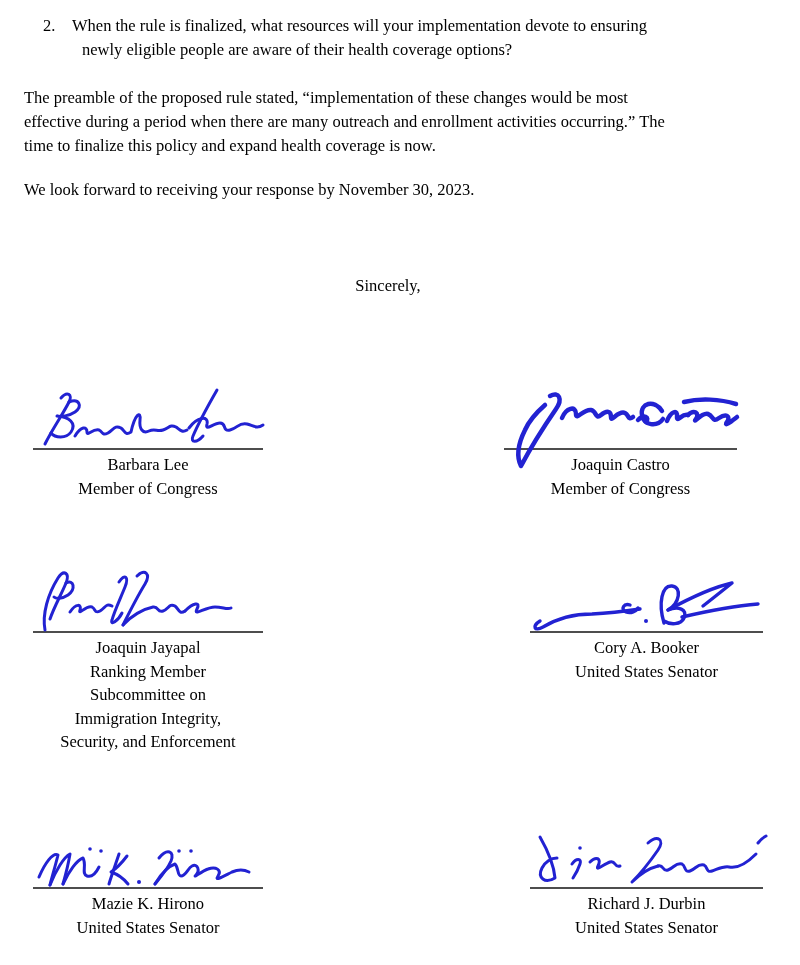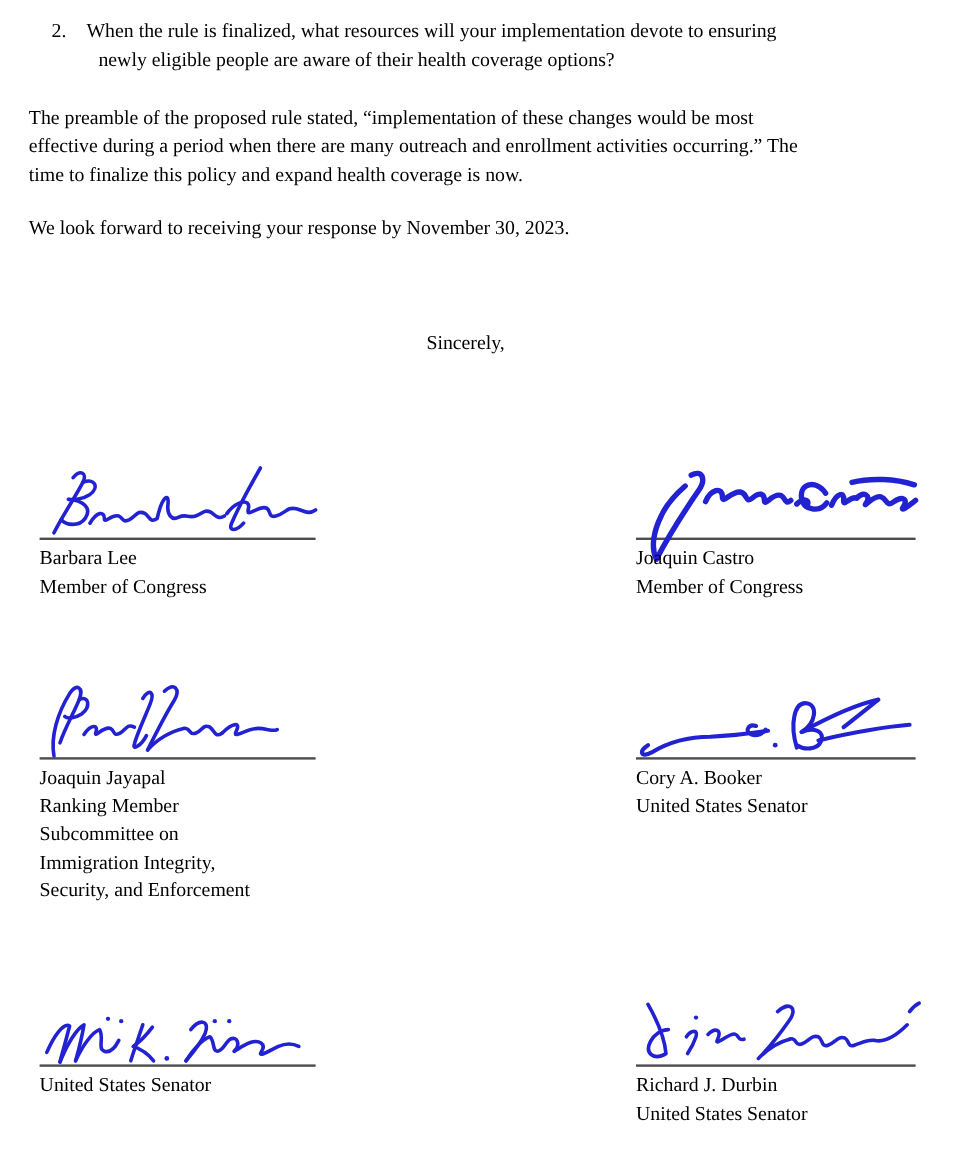--- a/index.html
+++ b/index.html
@@ -24,21 +24,21 @@
   .q-marker{margin-left:19px;width:29px;flex:0 0 29px;}
   .q-text{flex:1;white-space:pre-line;padding-left:10px;text-indent:-10px;}
   .para{margin-top:24px;white-space:pre-line;}
   .para.tight{margin-top:20px;}
   .closing{position:absolute;left:0;top:274px;width:776px;text-align:center;}
   .sig-block{position:absolute;}
   .sig-block svg{display:block;overflow:visible;}
   .sig-line{border-top:2px solid var(--rule-line);}
   .sig-line.w-left{width:230px;}
   .sig-line.w-right{width:233px;}
-  .sig-text{margin-top:3px;line-height:23.5px;}
+  .sig-text{margin-top:3px;line-height:23.5px;text-align:center;}
   .sig-title{white-space:pre-line;}
   .ink{stroke:var(--ink);fill:none;stroke-linecap:round;stroke-linejoin:round;}
   .ink-dot{fill:var(--ink);stroke:none;}
 </style>
 </head>
 <body>
 
 <div class="body-copy">
   <div class="q-item">
     <span class="q-marker">2.</span>
@@ -63,21 +63,21 @@
       <path d="M156,42 C164,31 176,29 174,38 C172,46 180,37 187,37 C194,37 189,46 197,44 C205,42 206,36 214,38 C221,40 224,43 230,39"></path>
     </g>
   </svg>
   <div class="sig-line w-left"></div>
   <div class="sig-text">
     <div>Barbara Lee</div>
     <div class="sig-title">Member of Congress</div>
   </div>
 </div>
 
-<div class="sig-block" style="left:530px;top:390px;width:233px;">
+<div class="sig-block" style="left:504px;top:390px;width:233px;">
   <svg width="235" height="58" viewBox="0 0 235 58">
     <g class="ink" stroke-width="4.5">
       <path d="M46,6 C55,1 59,9 52,19 C41,35 27,57 17,76 C12,66 15,52 21,40 C25,31 33,22 41,15"></path>
       <path d="M58,28 C62,18 72,15 72,24 C72,31 79,19 87,20 C93,21 91,30 97,25 C103,20 107,21 107,27 C107,33 114,20 121,23 C125,25 124,31 129,27"></path>
       <path d="M134,30 C140,24 146,27 142,32"></path>
       <path d="M158,21 C150,9 136,13 138,25 C140,36 153,37 159,29"></path>
       <path d="M163,31 C167,21 174,19 173,27 C173,33 178,23 184,25"></path>
       <path d="M184,25 C190,19 196,23 192,29 C188,35 198,22 204,24 C210,26 208,33 215,28 C222,23 227,26 223,32 C219,38 229,30 233,27"></path>
       <path d="M180,12 C196,8 216,9 232,14"></path>
     </g>
@@ -141,20 +141,21 @@
       <path d="M122,43 C128,33 136,25 142,23 C146,27 144,35 148,35 C153,35 155,27 159,25 C165,22 167,30 163,34 C159,38 169,30 175,28 C183,25 189,29 185,35 C181,41 191,35 199,31 C206,28 212,29 216,31"></path>
     </g>
     <circle class="ink-dot" cx="57" cy="8" r="1.8"></circle>
     <circle class="ink-dot" cx="68" cy="10" r="1.8"></circle>
     <circle class="ink-dot" cx="106" cy="41" r="2"></circle>
     <circle class="ink-dot" cx="146" cy="10" r="1.8"></circle>
     <circle class="ink-dot" cx="158" cy="10" r="1.8"></circle>
   </svg>
   <div class="sig-line w-left"></div>
   <div class="sig-text">
+    <div>Mazie K. Hirono</div>
     <div class="sig-title">United States Senator</div>
   </div>
 </div>
 
 <div class="sig-block" style="left:530px;top:831px;width:233px;">
   <svg width="238" height="56" viewBox="0 0 238 56">
     <g class="ink" stroke-width="3">
       <path d="M10,6 C18,20 24,36 25,47 C15,53 7,47 12,37 C15,31 21,27 27,27"></path>
       <path d="M42,33 C46,27 52,27 50,33 C48,39 45,44 43,47"></path>
       <path d="M60,31 C66,25 72,27 68,35 C65,41 74,33 80,31 C86,29 84,37 90,35"></path>

